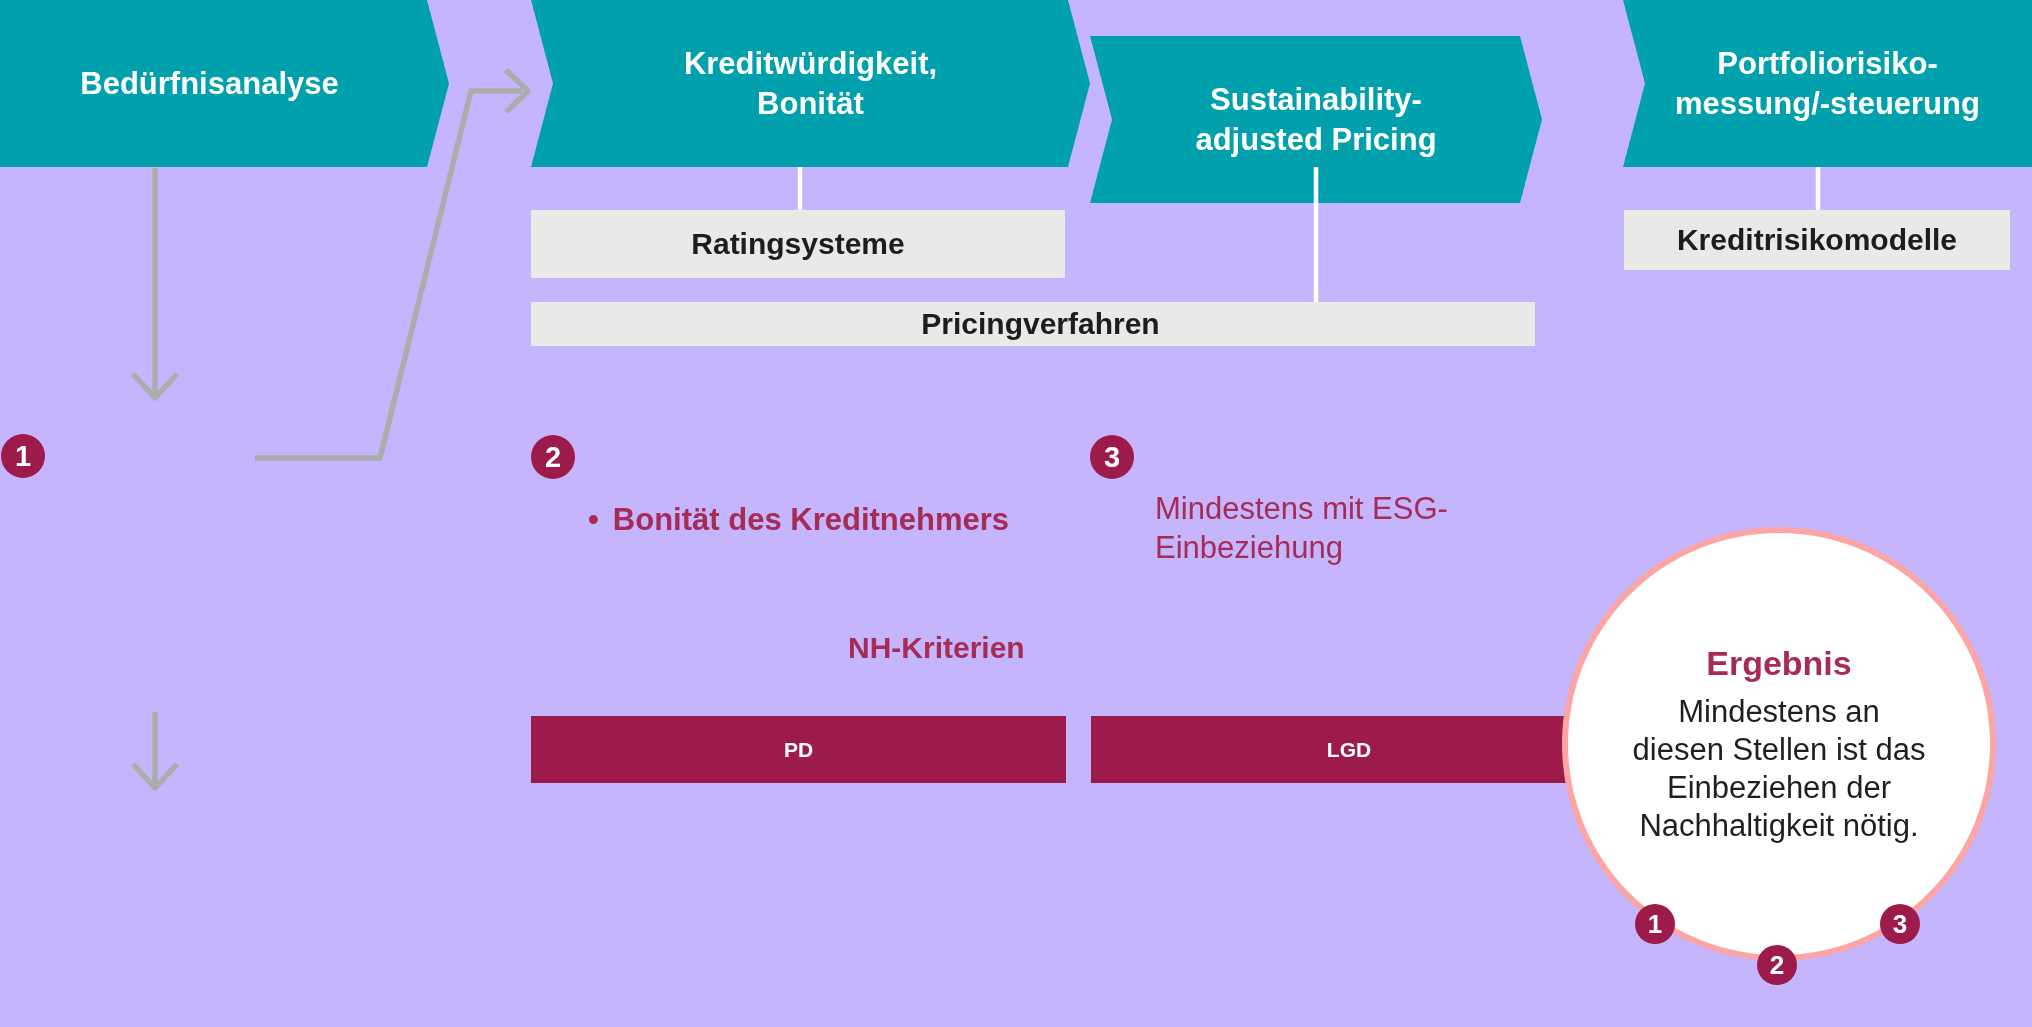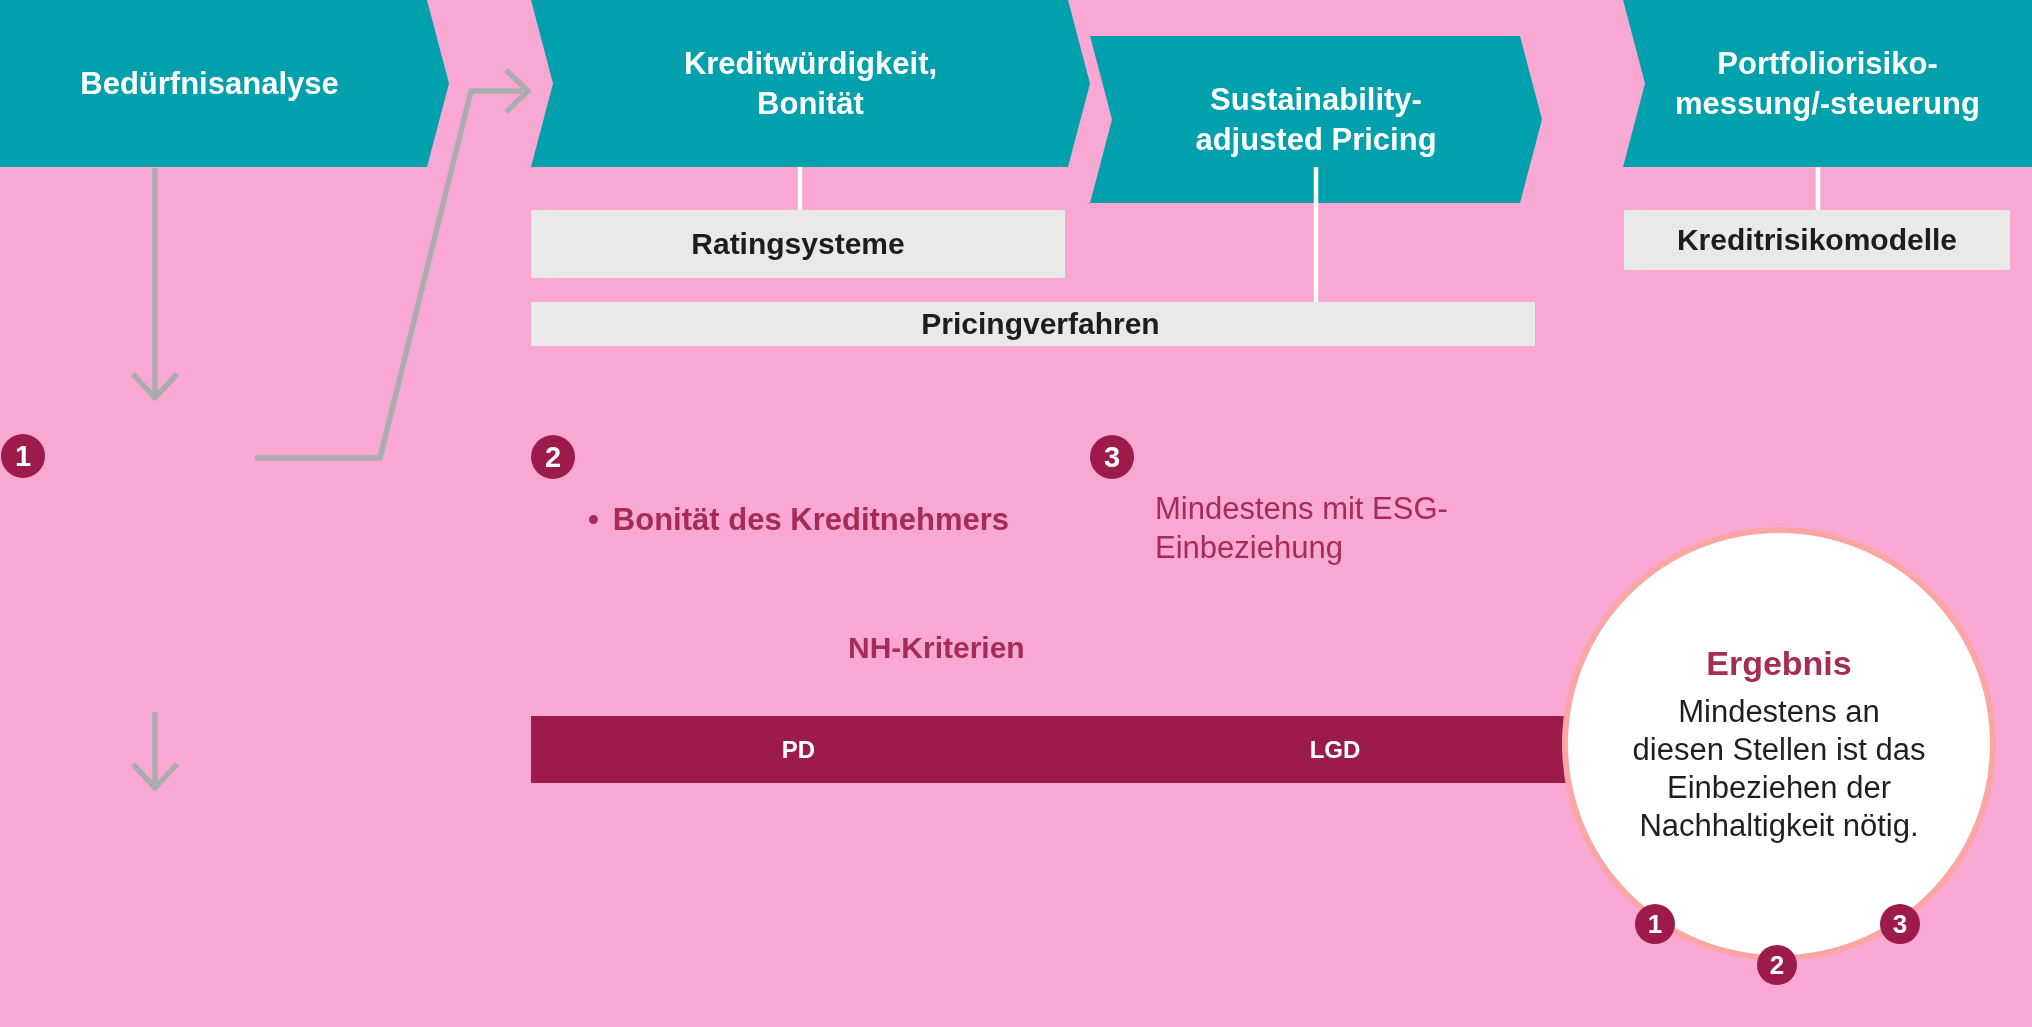--- a/index.html
+++ b/index.html
@@ -1,20 +1,20 @@
 <!DOCTYPE html>
 <html><head>
 <meta charset="utf-8">
 <style>
   html, body { margin: 0; padding: 0; background: #000; }
   #stage {
     position: relative;
     width: 2032px;
     height: 1027px;
-    background: #f9a8d4;
+    background: #c4b5fd;
     overflow: hidden;
     font-family: "Liberation Sans", "DejaVu Sans", sans-serif;
   }
   
   .chevron {
     position: absolute;
     top: 0;
     height: 167px;
     background: #00A1AC;
     color: #ffffff;
@@ -51,24 +51,24 @@
   .parambox {
     position: absolute;
     top: 716px;
     height: 67px;
     background: #9C1B4B;
     color: #ffffff;
     display: flex;
     align-items: center;
     justify-content: center;
     font-weight: 700;
-    font-size: 24px;
+    font-size: 21px;
   }
   #box-pd  { left: 531px;  width: 535px; }
-  #box-lgd { left: 1061px; width: 516px; padding-left: 16px; }
+  #box-lgd { left: 1091px; width: 516px; }
 
   
   .marker {
     position: absolute;
     width: 44px;
     height: 44px;
     border-radius: 50%;
     background: #9C1B4B;
     color: #ffffff;
     display: flex;

